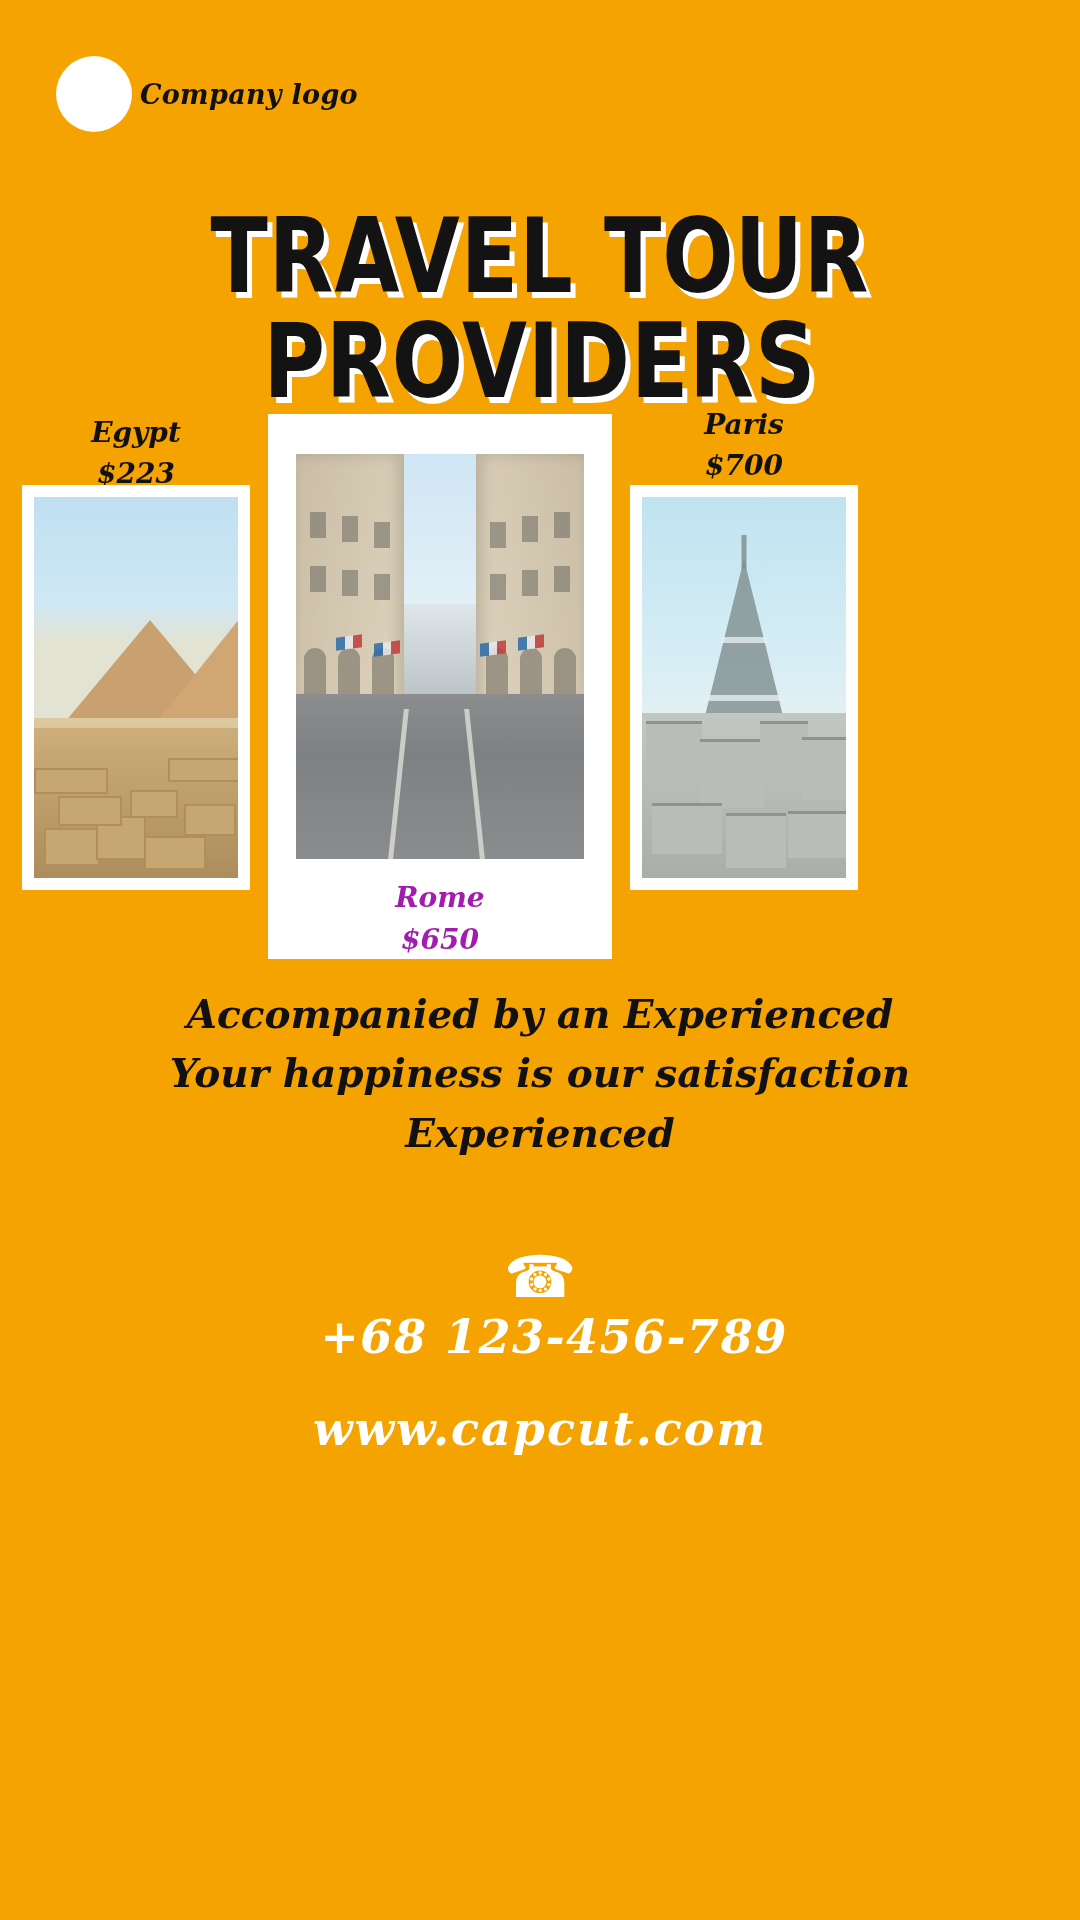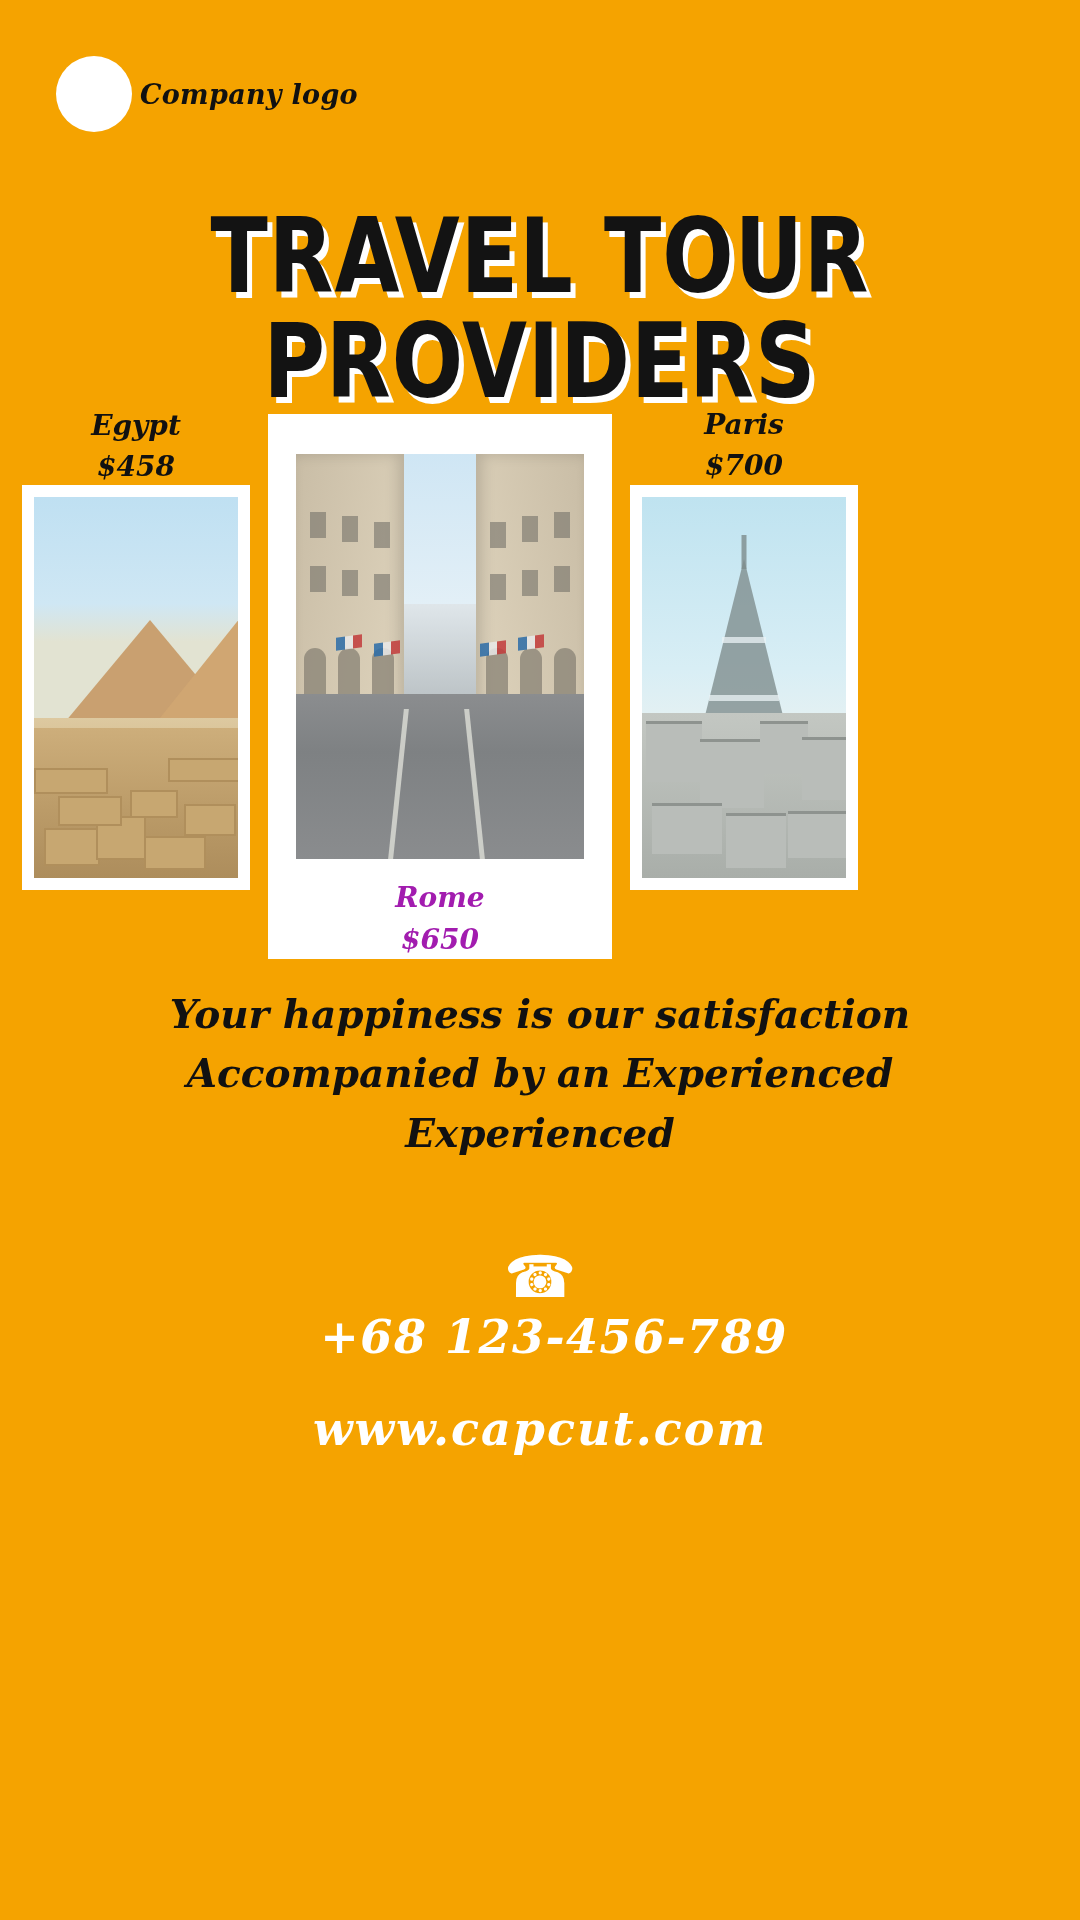--- a/index.html
+++ b/index.html
@@ -99,21 +99,21 @@
     position: absolute;
     width: 260px;
     text-align: center;
     font-family: "DejaVu Serif", serif;
     font-style: italic;
     font-weight: bold;
     font-size: 28px;
     line-height: 1.45;
     color: #111111;
   }
-  .label-left { left: 6px; top: 6px; }
+  .label-left { left: 6px; top: 13px; }
   .label-right { left: 614px; top: 5px; }
 
   
   .center-card {
     position: absolute;
     left: 268px;
     top: 14px;
     width: 344px;
     height: 545px;
     background: #FFFFFF;
@@ -342,21 +342,21 @@
 
 <div class="title">
   <span class="line">TRAVEL TOUR</span>
   <span class="line">PROVIDERS</span>
 </div>
 
 <div class="gallery">
 
   <div class="side-label label-left">
     <div>Egypt</div>
-    <div>$458</div>
+    <div>$223</div>
   </div>
 
   <div class="side-card card-left">
     <div class="photo">
       <div class="egypt-img">
         <div class="pyramid"></div>
         <div class="pyramid2"></div>
         <div class="sand"></div>
         <div class="ruins"></div>
         <div class="block" style="left:10px;bottom:12px;width:52px;height:34px;"></div>
@@ -429,22 +429,22 @@
         <div class="roof" style="left:160px;bottom:78px;width:48px;height:60px;"></div>
         <div class="roof" style="left:10px;bottom:24px;width:70px;height:48px;"></div>
         <div class="roof" style="left:84px;bottom:10px;width:60px;height:52px;"></div>
         <div class="roof" style="left:146px;bottom:20px;width:62px;height:44px;"></div>
       </div>
     </div>
   </div>
 </div>
 
 <div class="tagline">
+  <div>Accompanied by an Experienced</div>
   <div>Your happiness is our satisfaction</div>
-  <div>Accompanied by an Experienced</div>
   <div>Experienced</div>
 </div>
 
 <div class="phone-icon">☎</div>
 <div class="contact">
   <div class="phone">+68 123-456-789</div>
   <div class="site">www.capcut.com</div>
 </div>
 
 </body></html>

